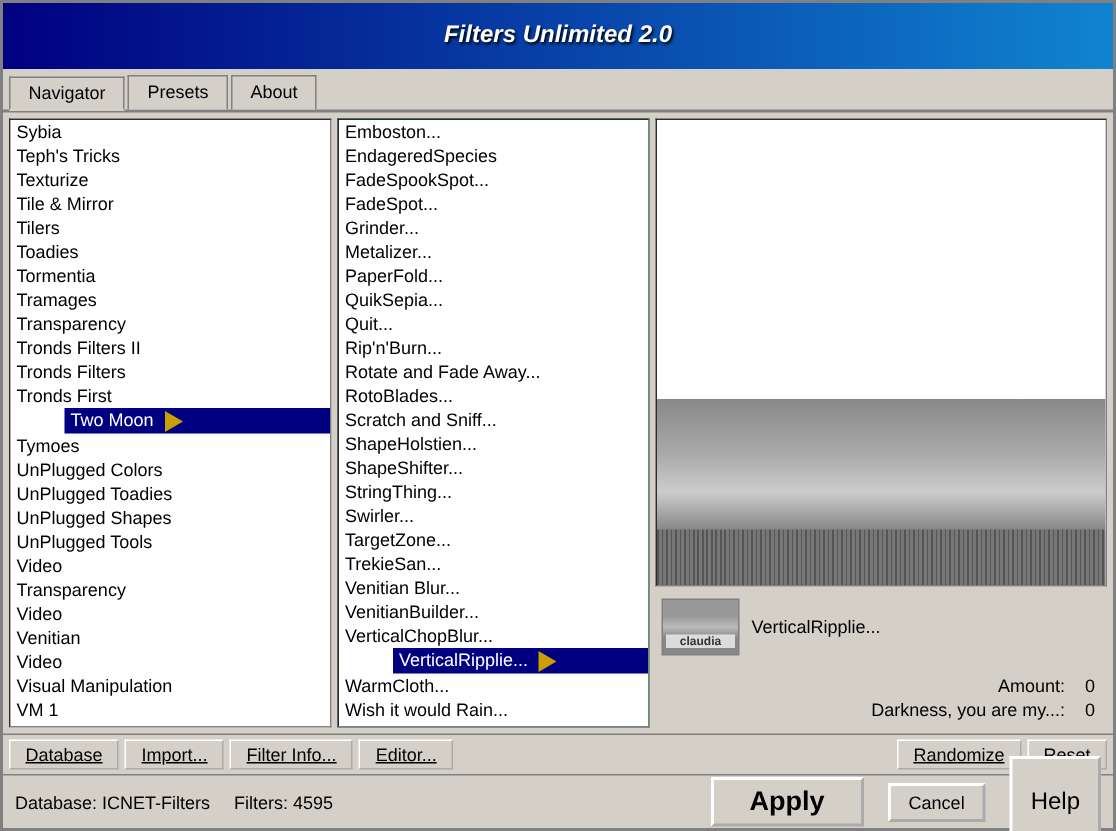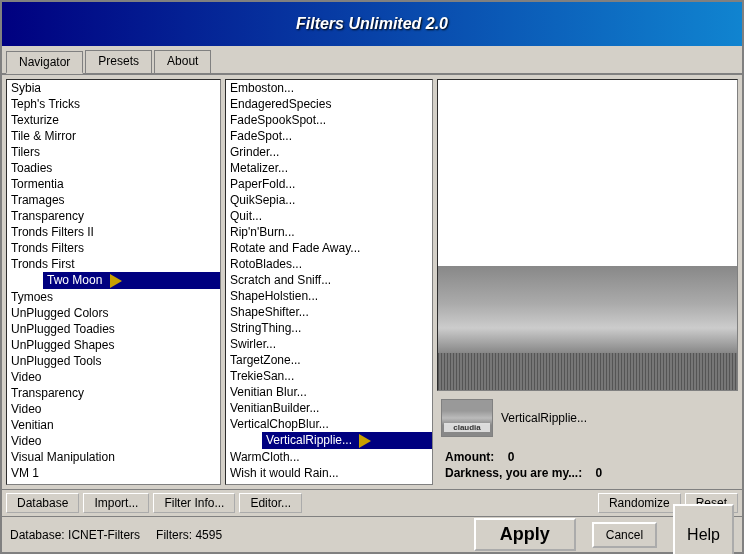--- a/index.html
+++ b/index.html
@@ -207,25 +207,24 @@
       flex: 1;
     }
 
     .params-area {
       background: #d4d0c8;
       padding: 4px 8px;
     }
 
     .param-row {
       display: flex;
-      justify-content: flex-start;
+      justify-content: flex-end;
       align-items: center;
       padding: 1px 0;
       font-size: 12px;
-      font-weight: bold;
     }
 
     .param-value {
       font-size: 12px;
       min-width: 20px;
       text-align: right;
     }
 
     .bottom-toolbar {
       display: flex;
@@ -235,20 +234,21 @@
       background: #d4d0c8;
       gap: 4px;
     }
 
     .toolbar-btn {
       padding: 2px 10px;
       background: #d4d0c8;
       border: 1px outset #fff;
       cursor: pointer;
       font-size: 12px;
+      text-decoration: underline;
     }
 
     .spacer { flex: 1; }
 
     .status-bar {
       display: flex;
       align-items: center;
       padding: 3px 8px;
       border-top: 1px solid #808080;
       background: #d4d0c8;

